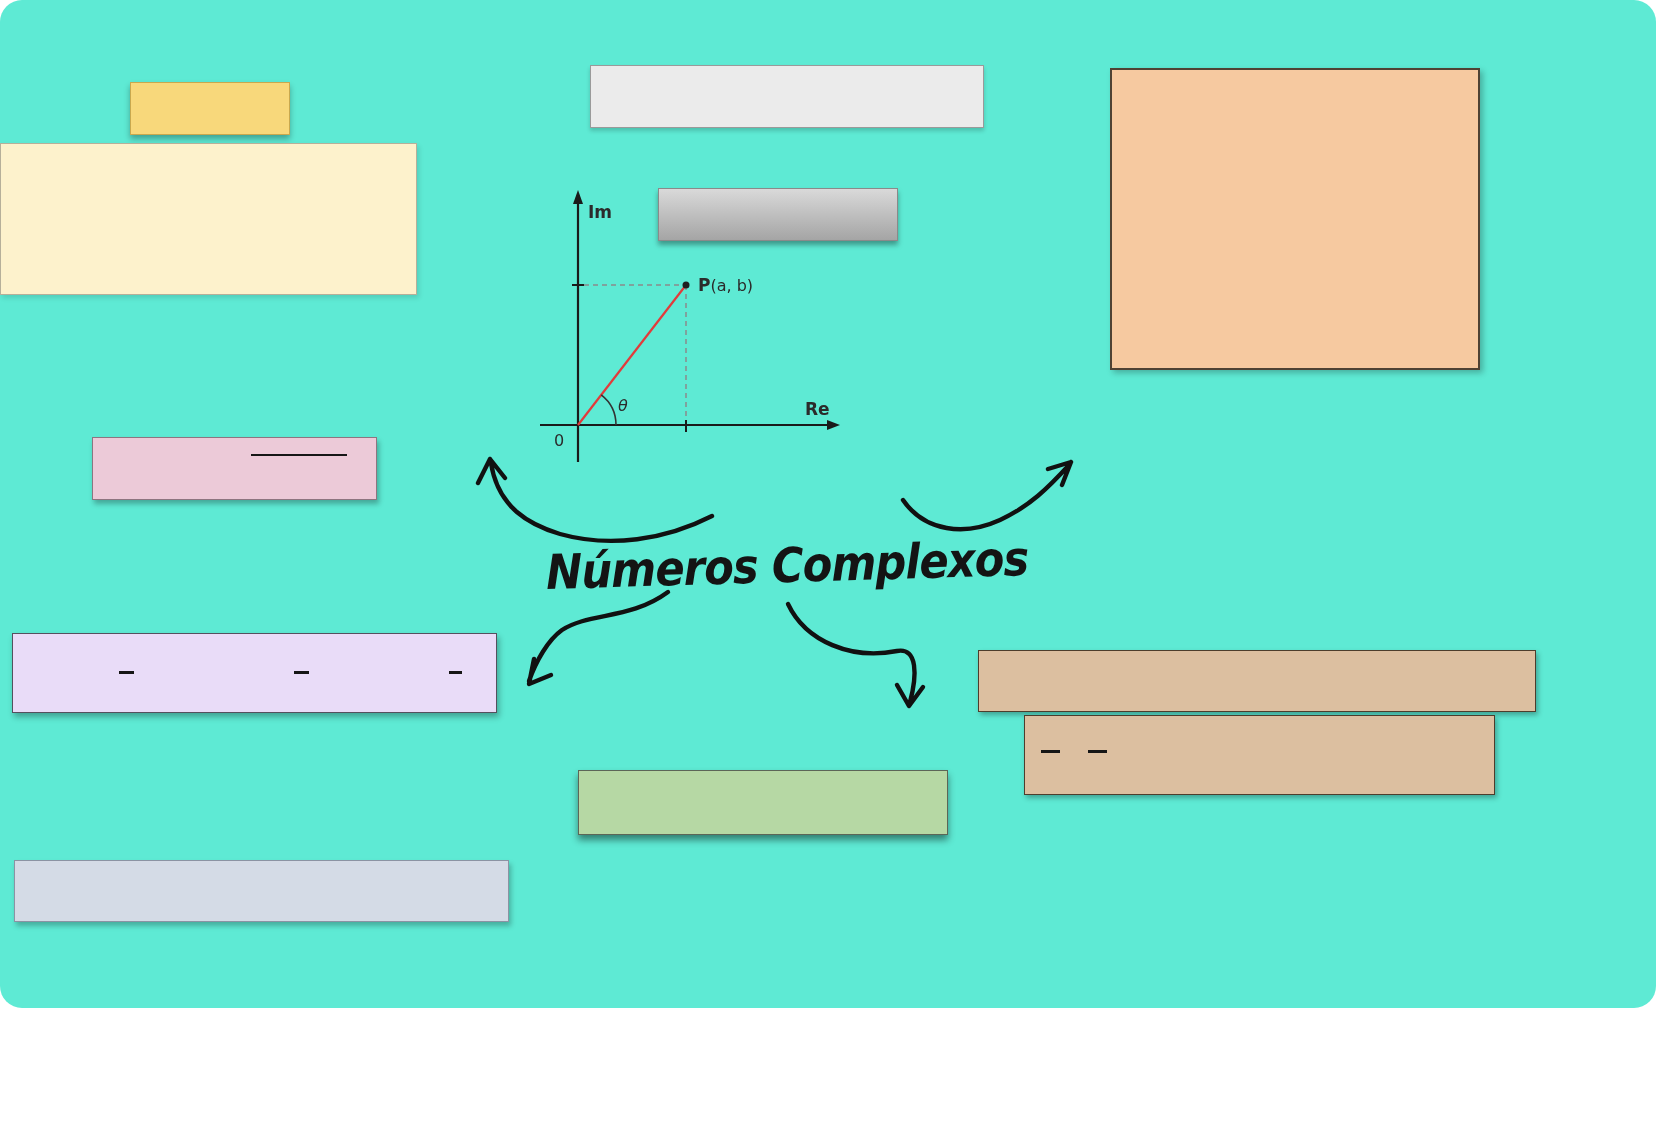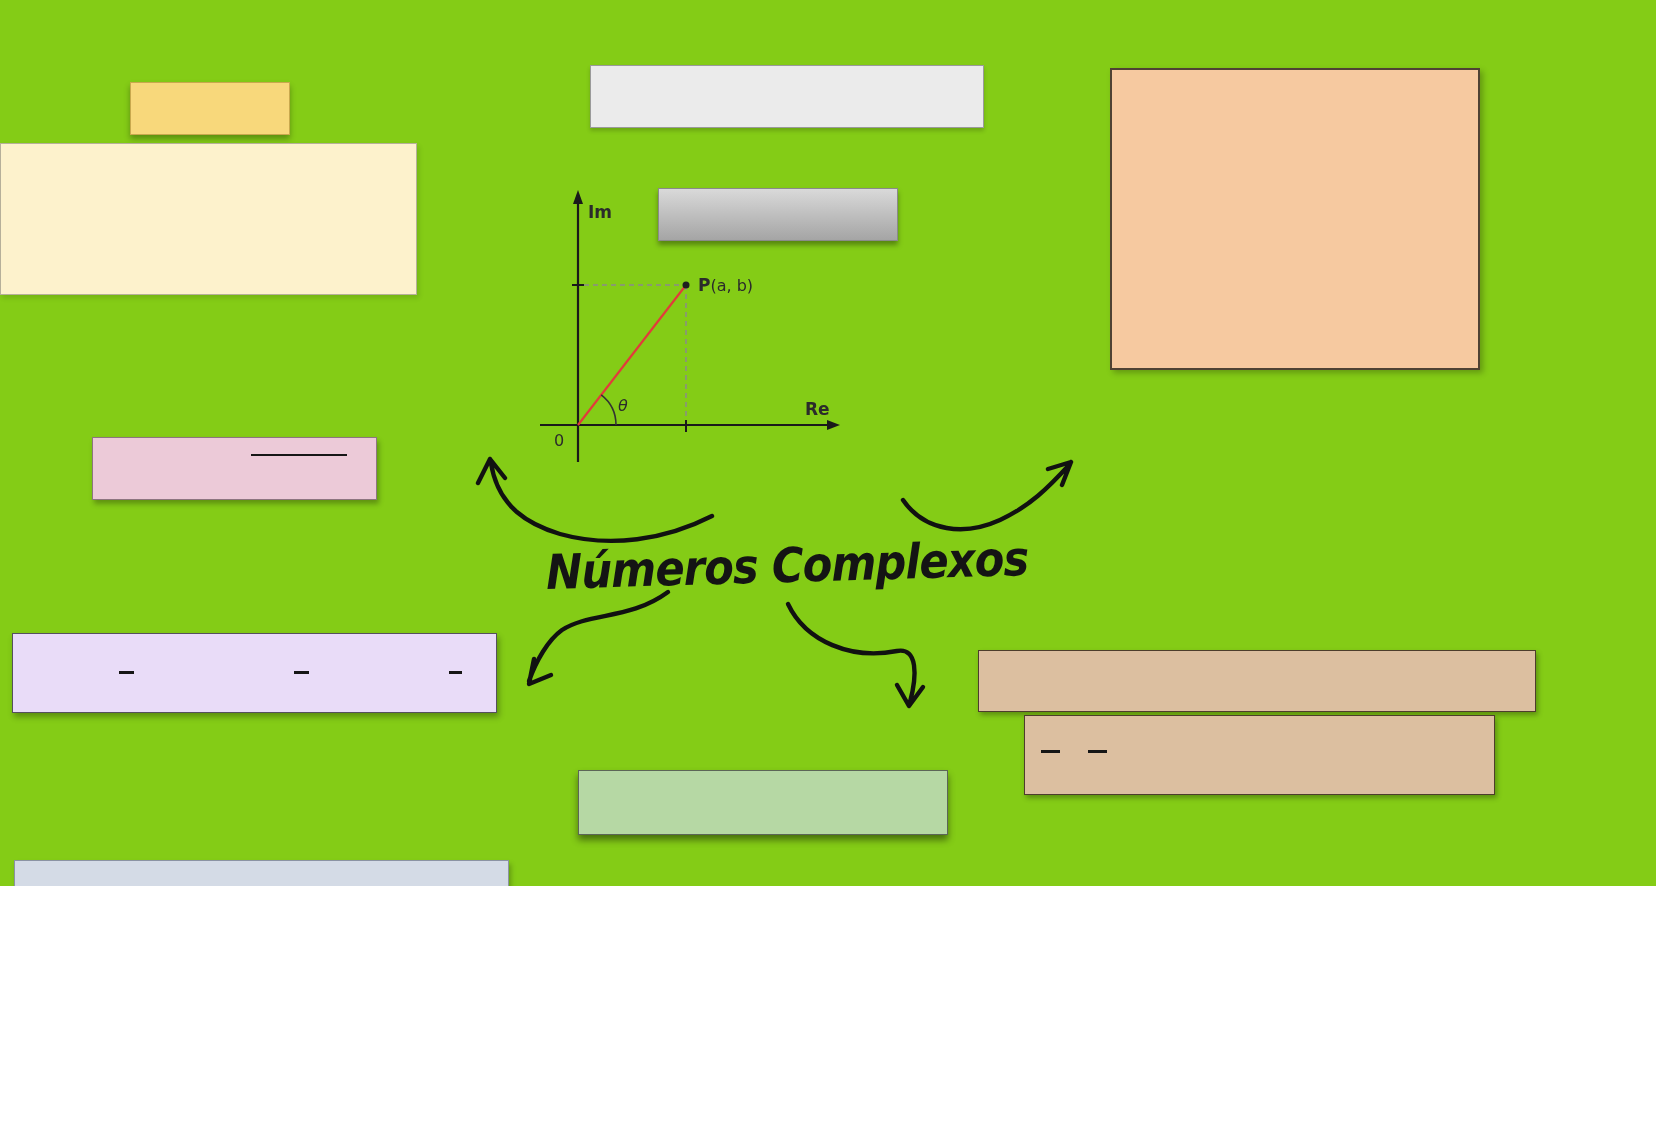--- a/index.html
+++ b/index.html
@@ -1,22 +1,23 @@
 <!DOCTYPE html>
 <html><head>
 <meta charset="utf-8">
 <style>
   html, body { margin: 0; padding: 0; background: #ffffff; }
   #canvas {
     position: relative;
     width: 1656px;
-    height: 886px;
-    background: #84cc16;
+    height: 1008px;
+    background: #5eead4;
     overflow: hidden;
     font-family: "DejaVu Sans", "Liberation Sans", sans-serif;
+    border-radius: 22px;
   }
   .box { position: absolute; box-sizing: border-box; }
 
   .note-yellow-tab {
     left: 130px; top: 82px; width: 160px; height: 53px;
     border: 1px solid #c9a84e;
     box-shadow: 0 4px 6px rgba(0,0,0,0.30);
   }
   .note-cream {
     left: 0px; top: 143px; width: 417px; height: 152px;

